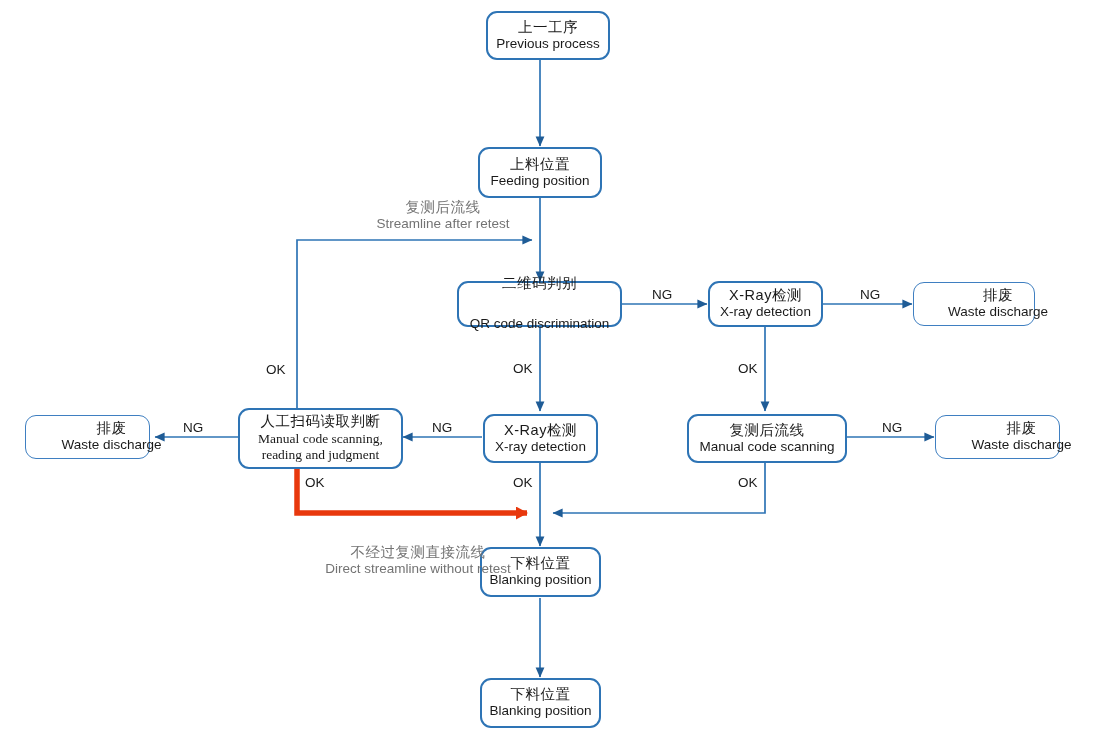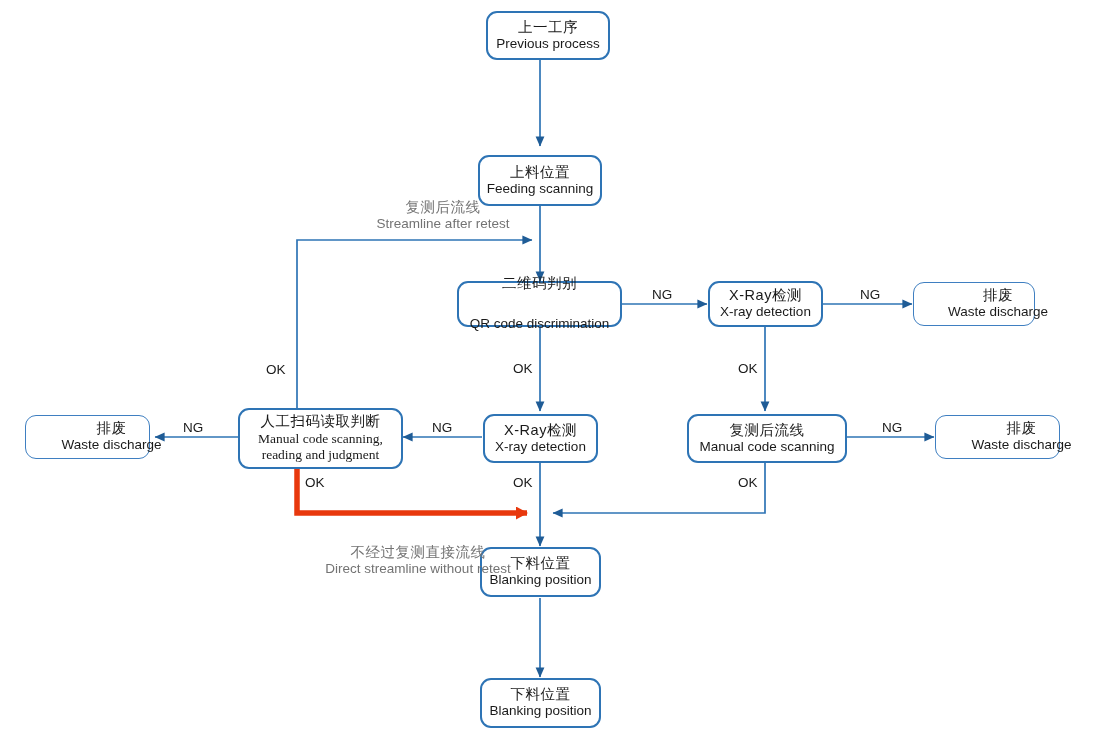--- a/index.html
+++ b/index.html
@@ -50,23 +50,23 @@
       <path d="M297,408 L297,240 L532,240"></path>
     </g>
     <path d="M297,469 L297,513 L527,513" stroke="#E8380D" stroke-width="5.5" fill="none" marker-end="url(#ahr)"></path>
   </svg>
 
   <div class="node" style="left:486px;top:11px;width:124px;height:49px;">
     <span class="cn">上一工序</span>
     <span class="en">Previous process</span>
   </div>
 
-  <div class="node" style="left:478px;top:147px;width:124px;height:51px;margin-top:8px;">
+  <div class="node" style="left:478px;top:147px;width:124px;height:51px;">
     <span class="cn">上料位置</span>
-    <span class="en">Feeding scanning</span>
+    <span class="en">Feeding position</span>
   </div>
 
   <div class="node" style="left:457px;top:281px;width:165px;height:46px;gap:24px;">
     <span class="cn">二维码判别</span>
     <span class="en">QR code discrimination</span>
   </div>
 
   <div class="node" style="left:708px;top:281px;width:115px;height:46px;">
     <span class="cn">X-Ray检测</span>
     <span class="en">X-ray detection</span>

